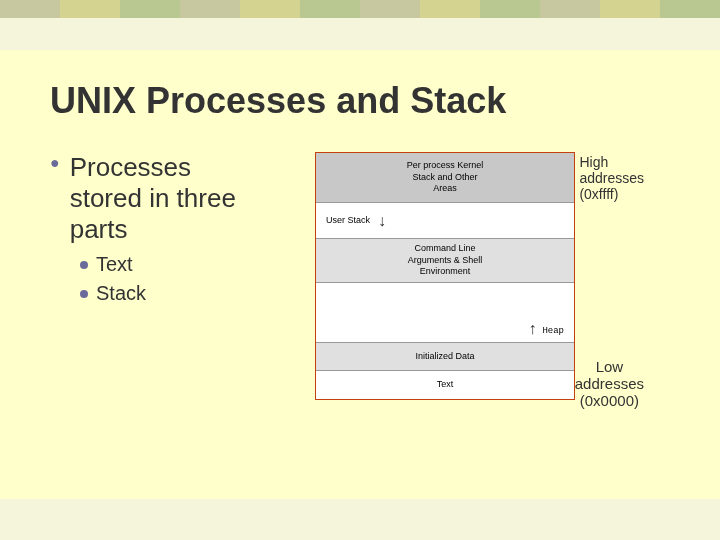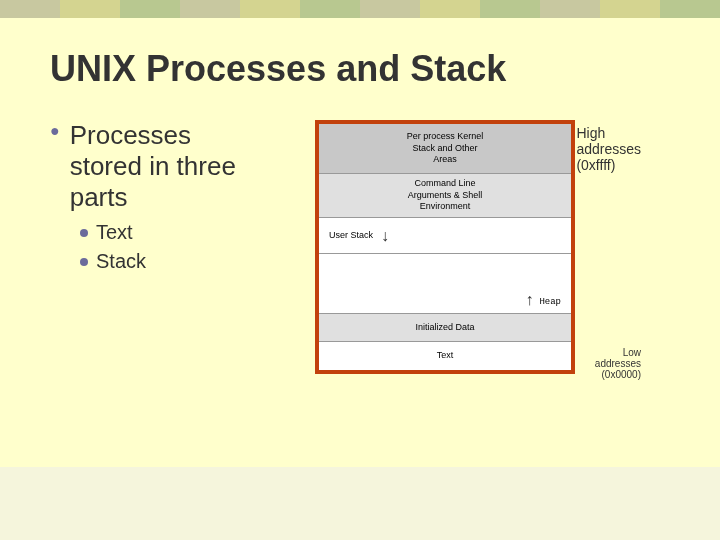--- a/index.html
+++ b/index.html
@@ -24,20 +24,21 @@
     }
 
     
     .slide {
       background: #ffffcc;
       width: 720px;
       height: 449px;
       padding: 30px 50px 20px 50px;
       display: flex;
       flex-direction: column;
+      margin-top: 32px;
     }
 
     .slide-title {
       font-size: 36px;
       font-weight: bold;
       color: #333;
       margin-bottom: 30px;
       font-family: Arial, sans-serif;
     }
 
@@ -100,21 +101,21 @@
     
     .diagram-section {
       flex: 1;
       display: flex;
       justify-content: center;
       align-items: flex-start;
     }
 
     .memory-diagram {
       width: 260px;
-      border: 4px solid #c2410c;
+      border: 1px solid #c2410c;
       background: white;
       font-size: 10px;
       font-family: Arial, sans-serif;
       position: relative;
     }
 
     .diagram-row {
       border-bottom: 1px solid #999;
       padding: 4px 6px;
       text-align: center;
@@ -221,42 +222,42 @@
 
           <div class="diagram-row shaded" style="min-height:50px; position:relative;">
             <span class="diagram-label-text">Per process Kernel<br>Stack and Other<br>Areas</span>
             <div class="side-label-right">
               <span>High</span><br>
               <span>addresses</span><br>
               <span>(0xffff)</span>
             </div>
           </div>
 
-          <div class="diagram-row light-gray" style="min-height:40px;">
-            <span class="diagram-label-text">Command Line<br>Arguments &amp; Shell<br>Environment</span>
-          </div>
-
           <div class="diagram-row white" style="min-height:36px; justify-content: flex-start; padding-left:10px;">
             <span class="diagram-label-text" style="margin-right:8px;">User Stack</span>
             <span class="arrow-down">↓</span>
           </div>
 
+          <div class="diagram-row light-gray" style="min-height:40px;">
+            <span class="diagram-label-text">Command Line<br>Arguments &amp; Shell<br>Environment</span>
+          </div>
+
           <div class="diagram-row white" style="min-height:60px; justify-content:flex-end; padding-right:10px; align-items:flex-end;">
             <span class="arrow-up">↑</span>
             <span class="diagram-label-text" style="margin-left:6px;font-family:Liberation Mono, monospace;">Heap</span>
           </div>
 
 
           <div class="diagram-row light-gray" style="min-height:28px;justify-content:center;">
             <span class="diagram-label-text">Initialized Data</span>
           </div>
 
           <div class="diagram-row white" style="min-height:28px; position:relative; border-bottom:none;">
             <span class="diagram-label-text">Text</span>
-            <div style="position:absolute; right:-70px; bottom:-10px; font-size:10px; color:#333; white-space:nowrap; text-align:right;">
+            <div style="position:absolute; right:-70px; bottom:-10px; font-size:15px; color:#333; white-space:nowrap; text-align:center;">
               <span>Low</span><br>
               <span>addresses</span><br>
               <span>(0x0000)</span>
             </div>
           </div>
 
         </div>
       </div>
     </div>
 

